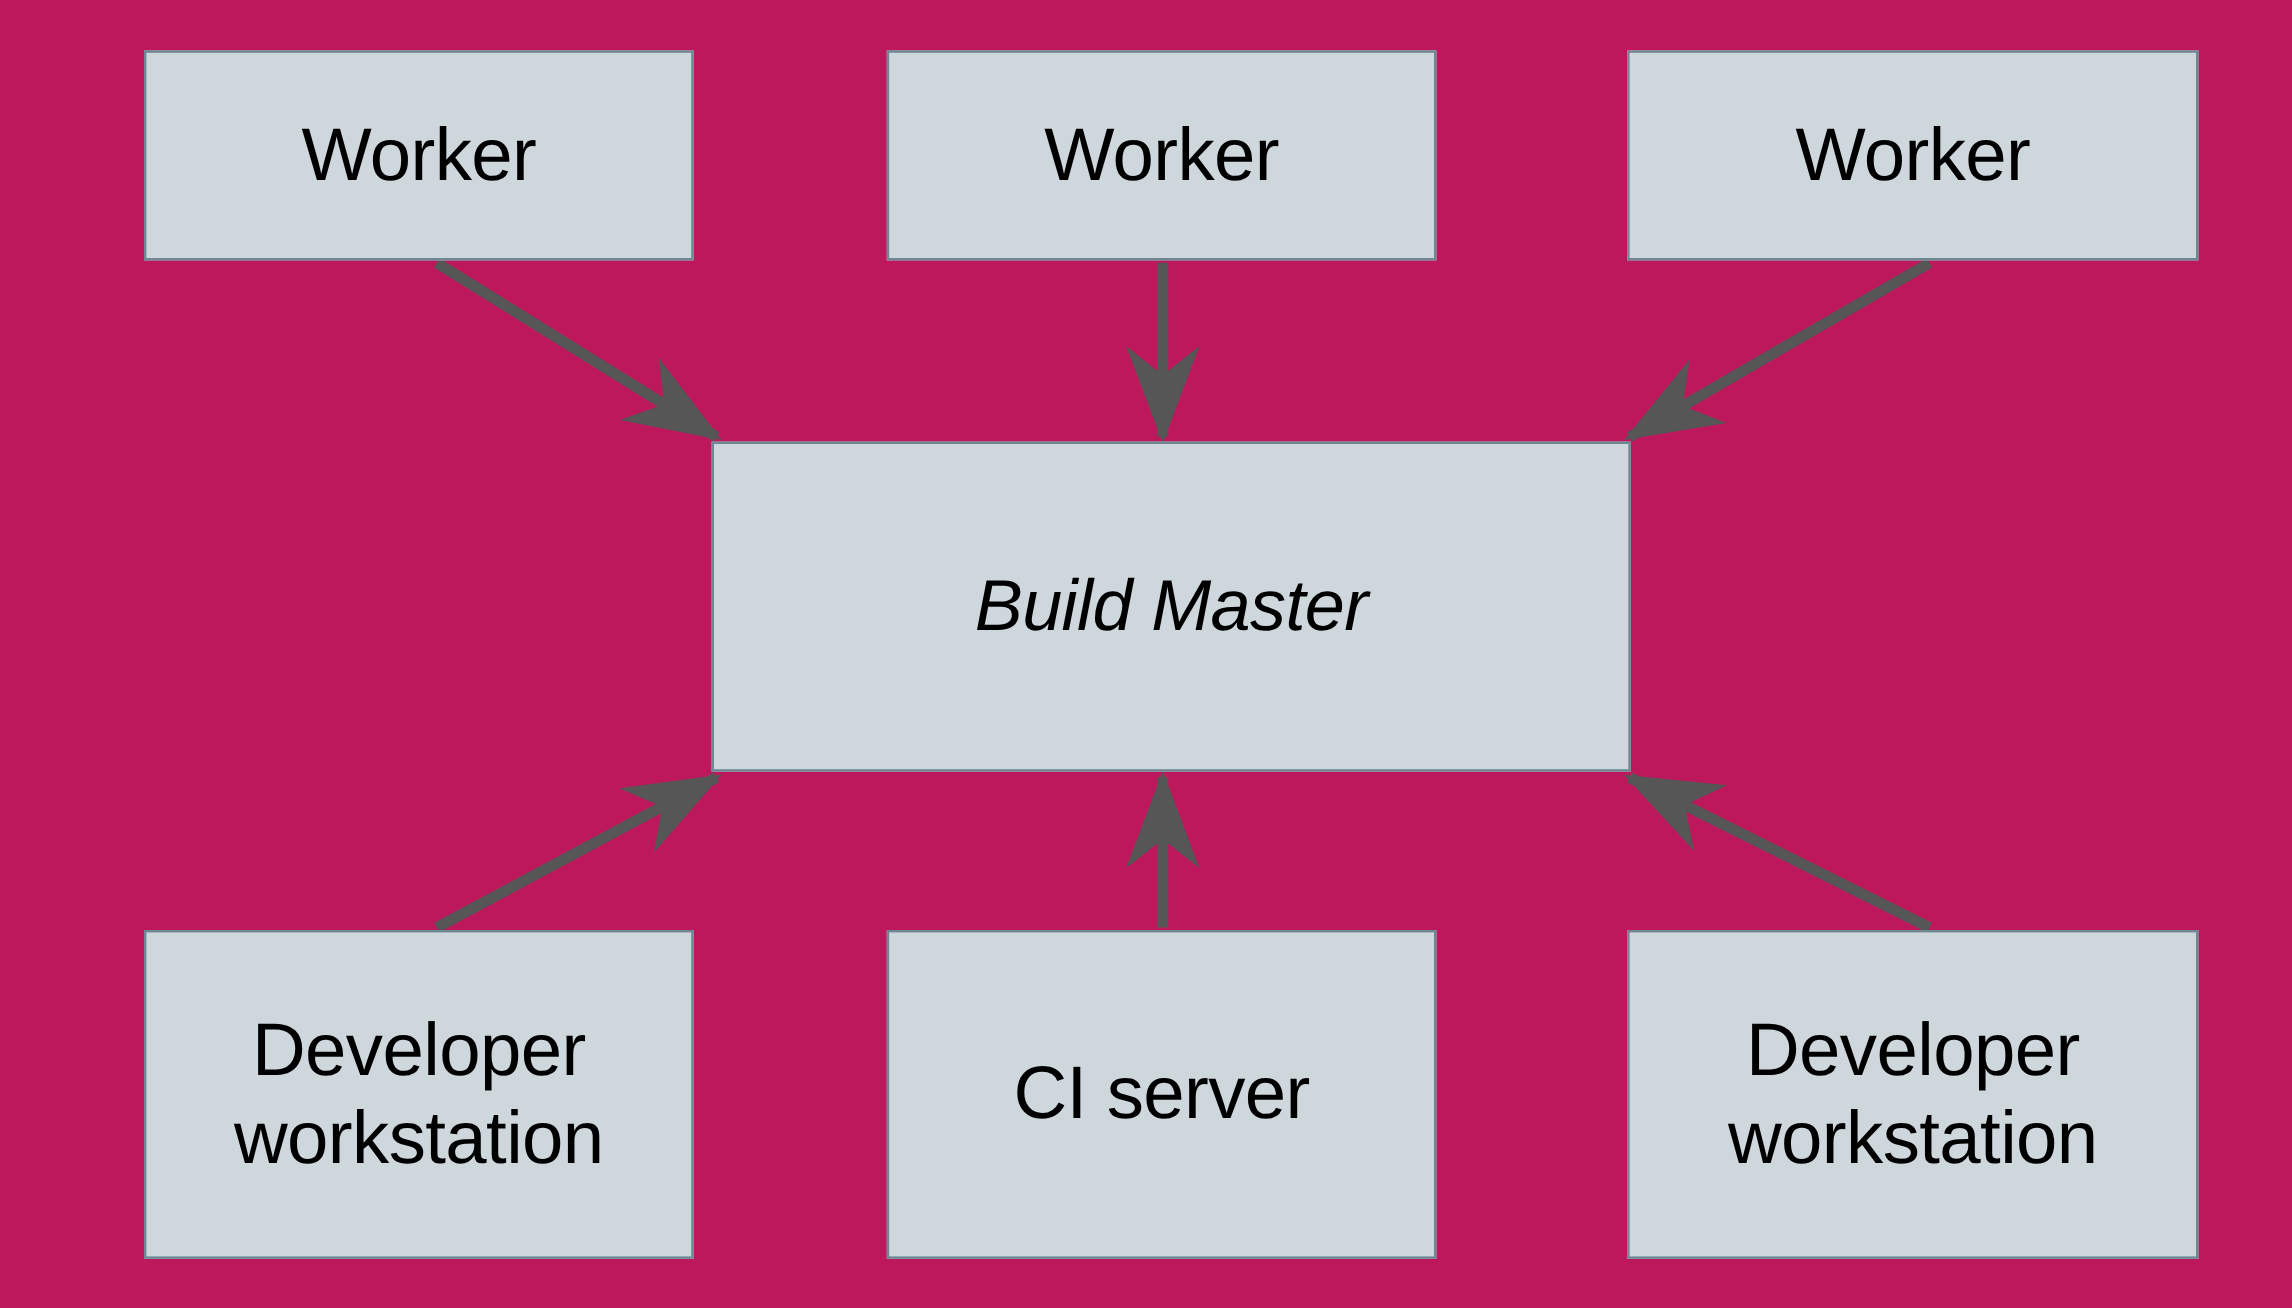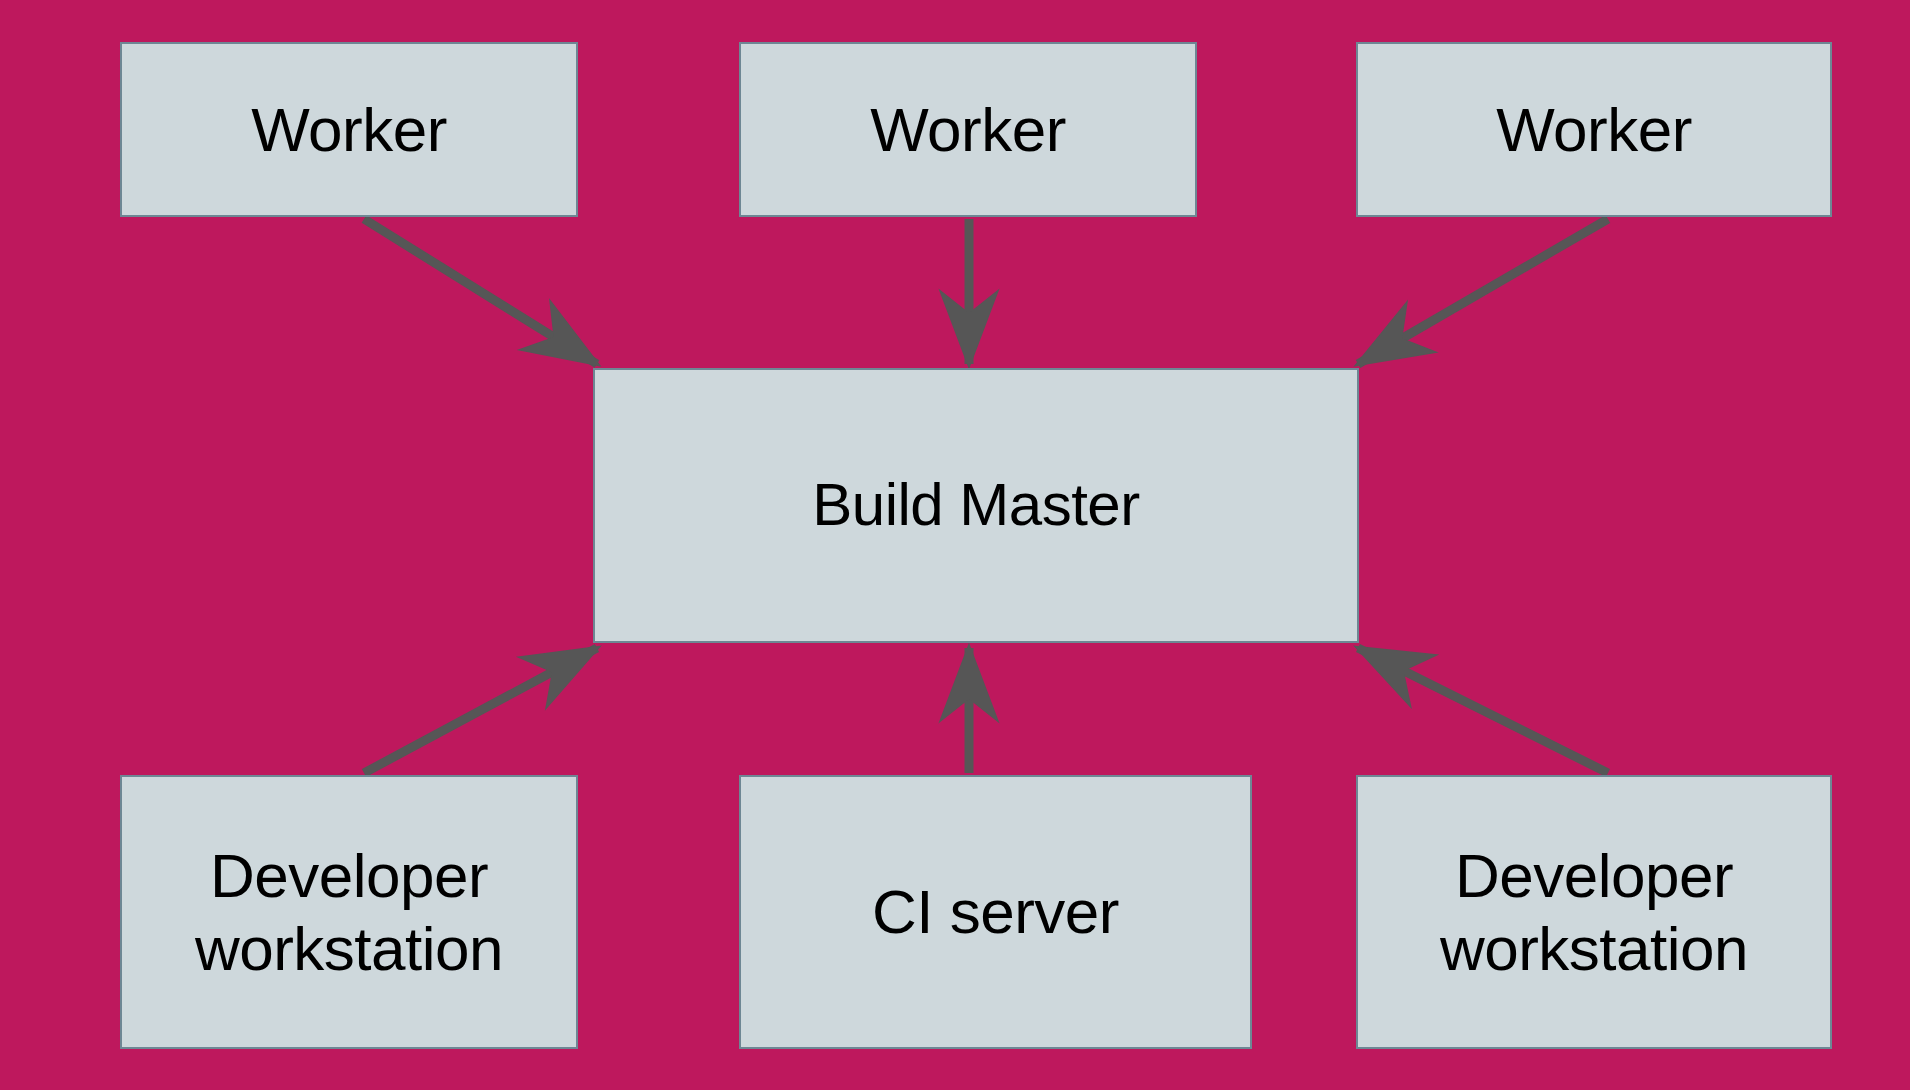--- a/index.html
+++ b/index.html
@@ -39,21 +39,21 @@
   }
   .node-label {
     font-family: "Liberation Sans", sans-serif;
     font-weight: 400;
     line-height: 1.18;
     letter-spacing: -0.5px;
     white-space: pre-line;
     padding: 0 10px;
   }
   .size-lg { font-size: 62px; }
-  .size-md { font-size: 60px; }
+  .size-md { font-size: 60px; font-style: italic; }
 </style>
 </head>
 <body>
 
 <div id="canvas">
 
   <svg id="edges" viewBox="0 0 1910 1090" width="1910" height="1090" xmlns="http://www.w3.org/2000/svg">
     <defs>
       <marker id="arrowhead" markerWidth="10" markerHeight="10" refX="8.6" refY="3.6" orient="auto" markerUnits="strokeWidth">
         <path d="M 0.2 0.2 L 9.2 3.6 L 0.2 7.0 L 2.9 3.6 Z" fill="#565656"></path>
@@ -87,21 +87,21 @@
 
   <div class="node" style="left:593px; top:368px; width:766px; height:275px;">
     <span class="node-label size-md">Build Master</span>
   </div>
 
   <div class="node" style="left:120px; top:775px; width:458px; height:274px;">
     <span class="node-label size-lg">Developer
 workstation</span>
   </div>
 
-  <div class="node" style="left:739px; top:775px; width:513px; height:274px;">
+  <div class="node" style="left:739px; top:775px; width:458px; height:274px;">
     <span class="node-label size-lg">CI server</span>
   </div>
 
   <div class="node" style="left:1356px; top:775px; width:476px; height:274px;">
     <span class="node-label size-lg">Developer
 workstation</span>
   </div>
 
 </div>
 

